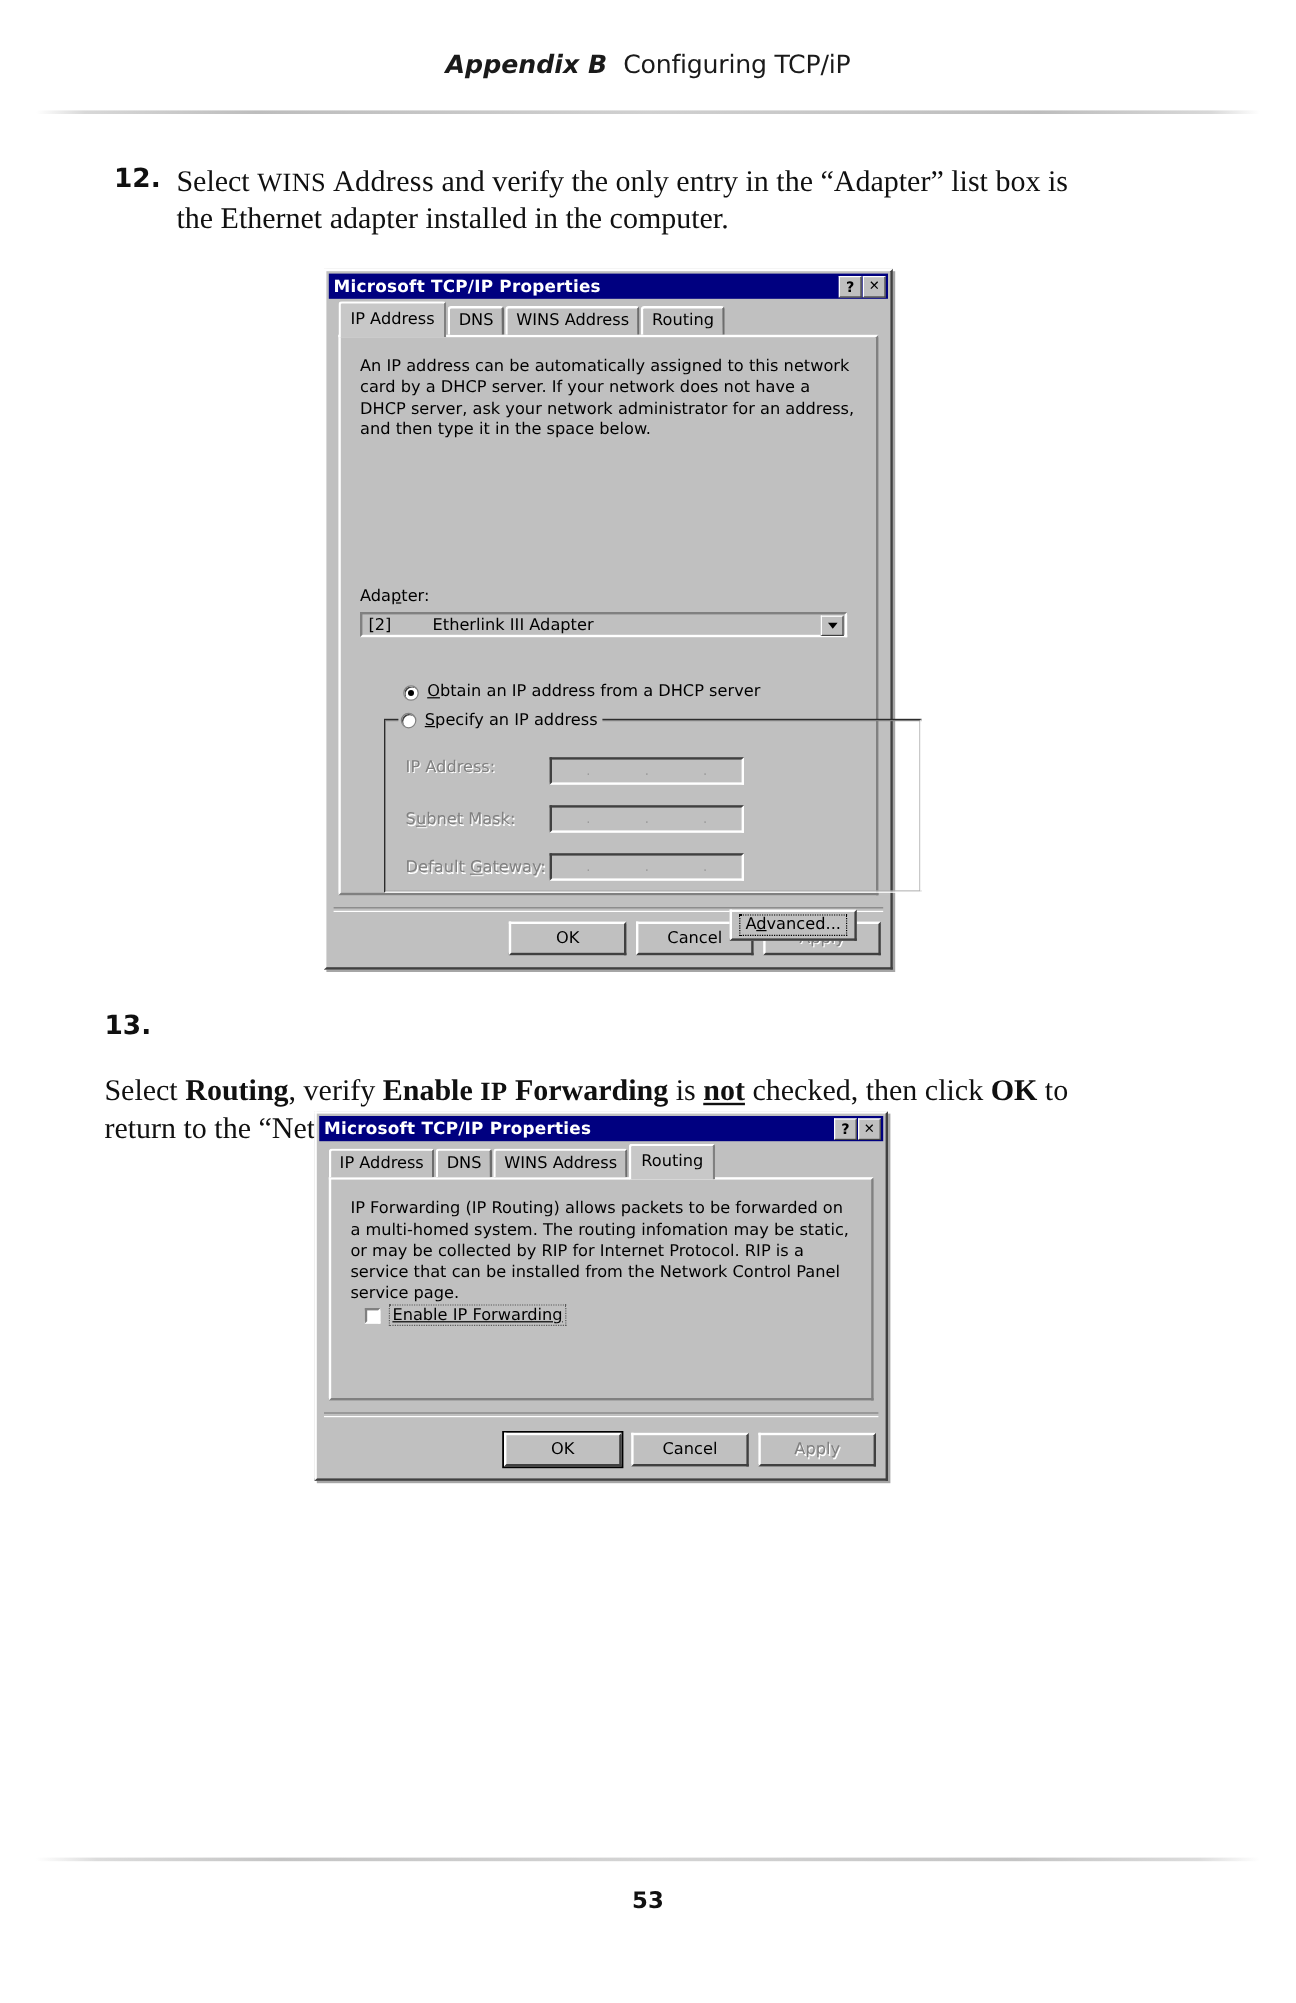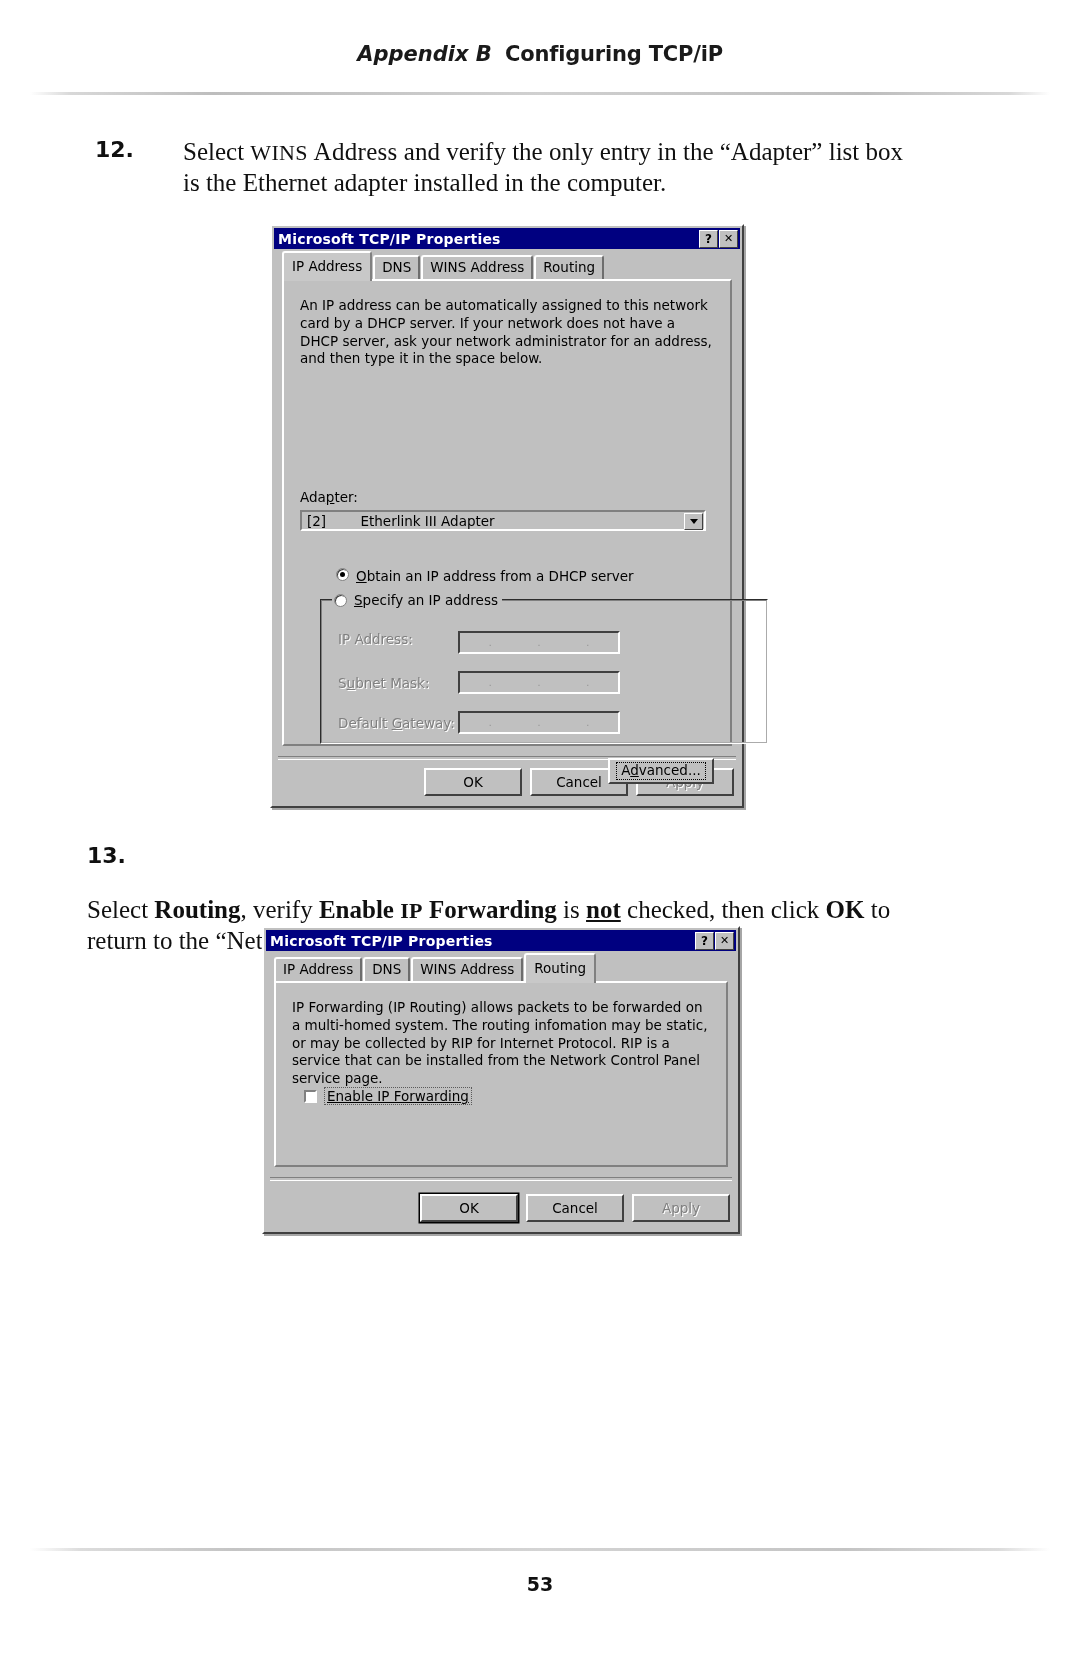--- a/index.html
+++ b/index.html
@@ -24,21 +24,21 @@
     text-align: center;
     font-family: "DejaVu Sans", sans-serif;
     font-size: 21px;
     color: #1a1a1a;
   }
   .page-header .appx {
     font-style: italic;
     font-weight: bold;
   }
   .page-header .chaptitle {
-    font-weight: bold;
+    font-weight: normal;
     letter-spacing: -0.2px;
   }
   .header-rule {
     position: absolute;
     top: 92px;
     left: 30px;
     width: 1020px;
     height: 3px;
     background: linear-gradient(to right, #ffffff 0%, #d8d8d8 4%, #bdbdbd 18%, #d0d0d0 50%, #bdbdbd 82%, #d8d8d8 96%, #ffffff 100%);
   }
@@ -59,21 +59,21 @@
     flex: 0 0 52px;
     text-align: left;
   }
   .step .body {
     flex: 1 1 auto;
   }
   .step b { font-weight: bold; }
   .step .smallcaps { font-weight: normal; font-size: 22px; letter-spacing: .3px;}
   .step u { text-decoration: underline; font-weight: bold; }
 
-  #step12 { top: 136px; left: 95px; width: 830px; gap: 36px; }
+  #step12 { top: 136px; left: 95px; width: 830px; }
   #step13 { top: 842px; left: 87px; width: 845px; flex-direction: column; }
 
   
   .win-dialog {
     position: absolute;
     background: #c0c0c0;
     font-family: "DejaVu Sans", sans-serif;
     box-sizing: border-box;
     border-top: 2px solid #ffffff;
     border-left: 2px solid #ffffff;
@@ -210,21 +210,21 @@
     justify-content: center;
   }
   .arrow .tri {
     width: 0; height: 0;
     border-left: 4px solid transparent;
     border-right: 4px solid transparent;
     border-top: 5px solid #000000;
   }
 
   
-  .radio-row { display: flex; align-items: flex-start; font-size: 13.5px; }
+  .radio-row { display: flex; align-items: flex-end; font-size: 13.5px; }
   .radio {
     width: 13px; height: 13px;
     border-radius: 50%;
     background: #ffffff;
     border: 1.5px solid #808080;
     box-shadow: inset 1px 1px 0 #404040, inset -1px -1px 0 #ffffff;
     margin-right: 7px;
     position: relative;
     flex: 0 0 13px;
     box-sizing: border-box;

